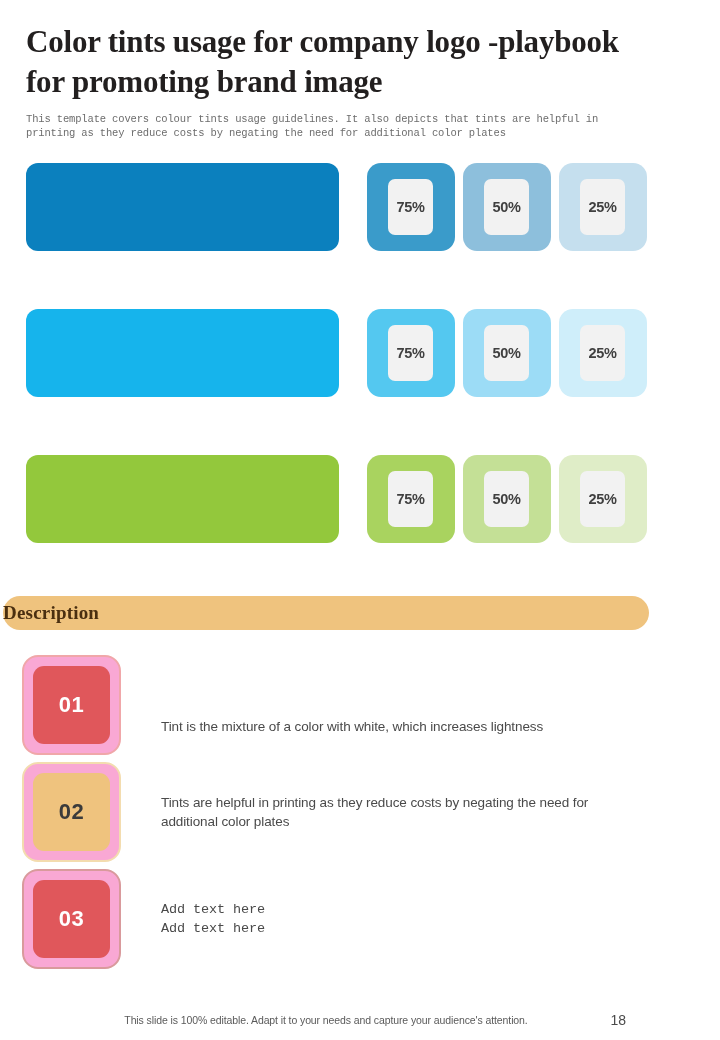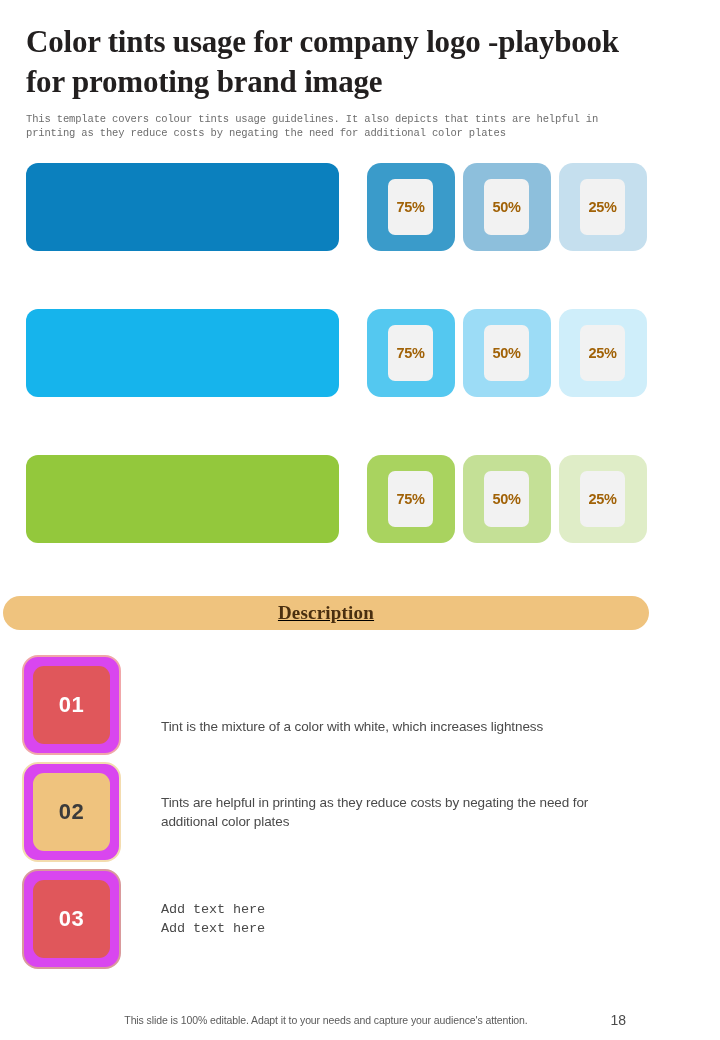--- a/index.html
+++ b/index.html
@@ -82,33 +82,32 @@
   .tint-inner {
     width: 45px;
     height: 56px;
     background: #f2f2f2;
     border-radius: 7px;
     display: flex;
     align-items: center;
     justify-content: center;
     font-size: 14.5px;
     font-weight: bold;
-    color: #a16207;
+    color: #404040;
     letter-spacing: -0.3px;
   }
 
   
   .desc-banner {
     margin: 26px 3px 0 3px;
     height: 34px;
     border-radius: 17px;
     display: flex;
     align-items: center;
-    justify-content: center;
-    text-decoration: underline;
+    justify-content: flex-start;
   }
   .desc-banner-text {
     font-family: "Liberation Serif", serif;
     font-weight: bold;
     font-size: 19px;
     color: #4a2f10;
     letter-spacing: 0.2px;
   }
 
   
@@ -120,21 +119,21 @@
     display: flex;
     align-items: center;
     height: 107px;
   }
   .num-outer {
     flex: 0 0 auto;
     width: 99px;
     height: 100px;
     border-radius: 16px;
     border: 2px solid #dcdcdc;
-    background: #d946ef;
+    background: #f9a8d4;
     display: flex;
     align-items: center;
     justify-content: center;
     padding: 9px;
   }
   .num-inner {
     width: 100%;
     height: 100%;
     border-radius: 11px;
     display: flex;

